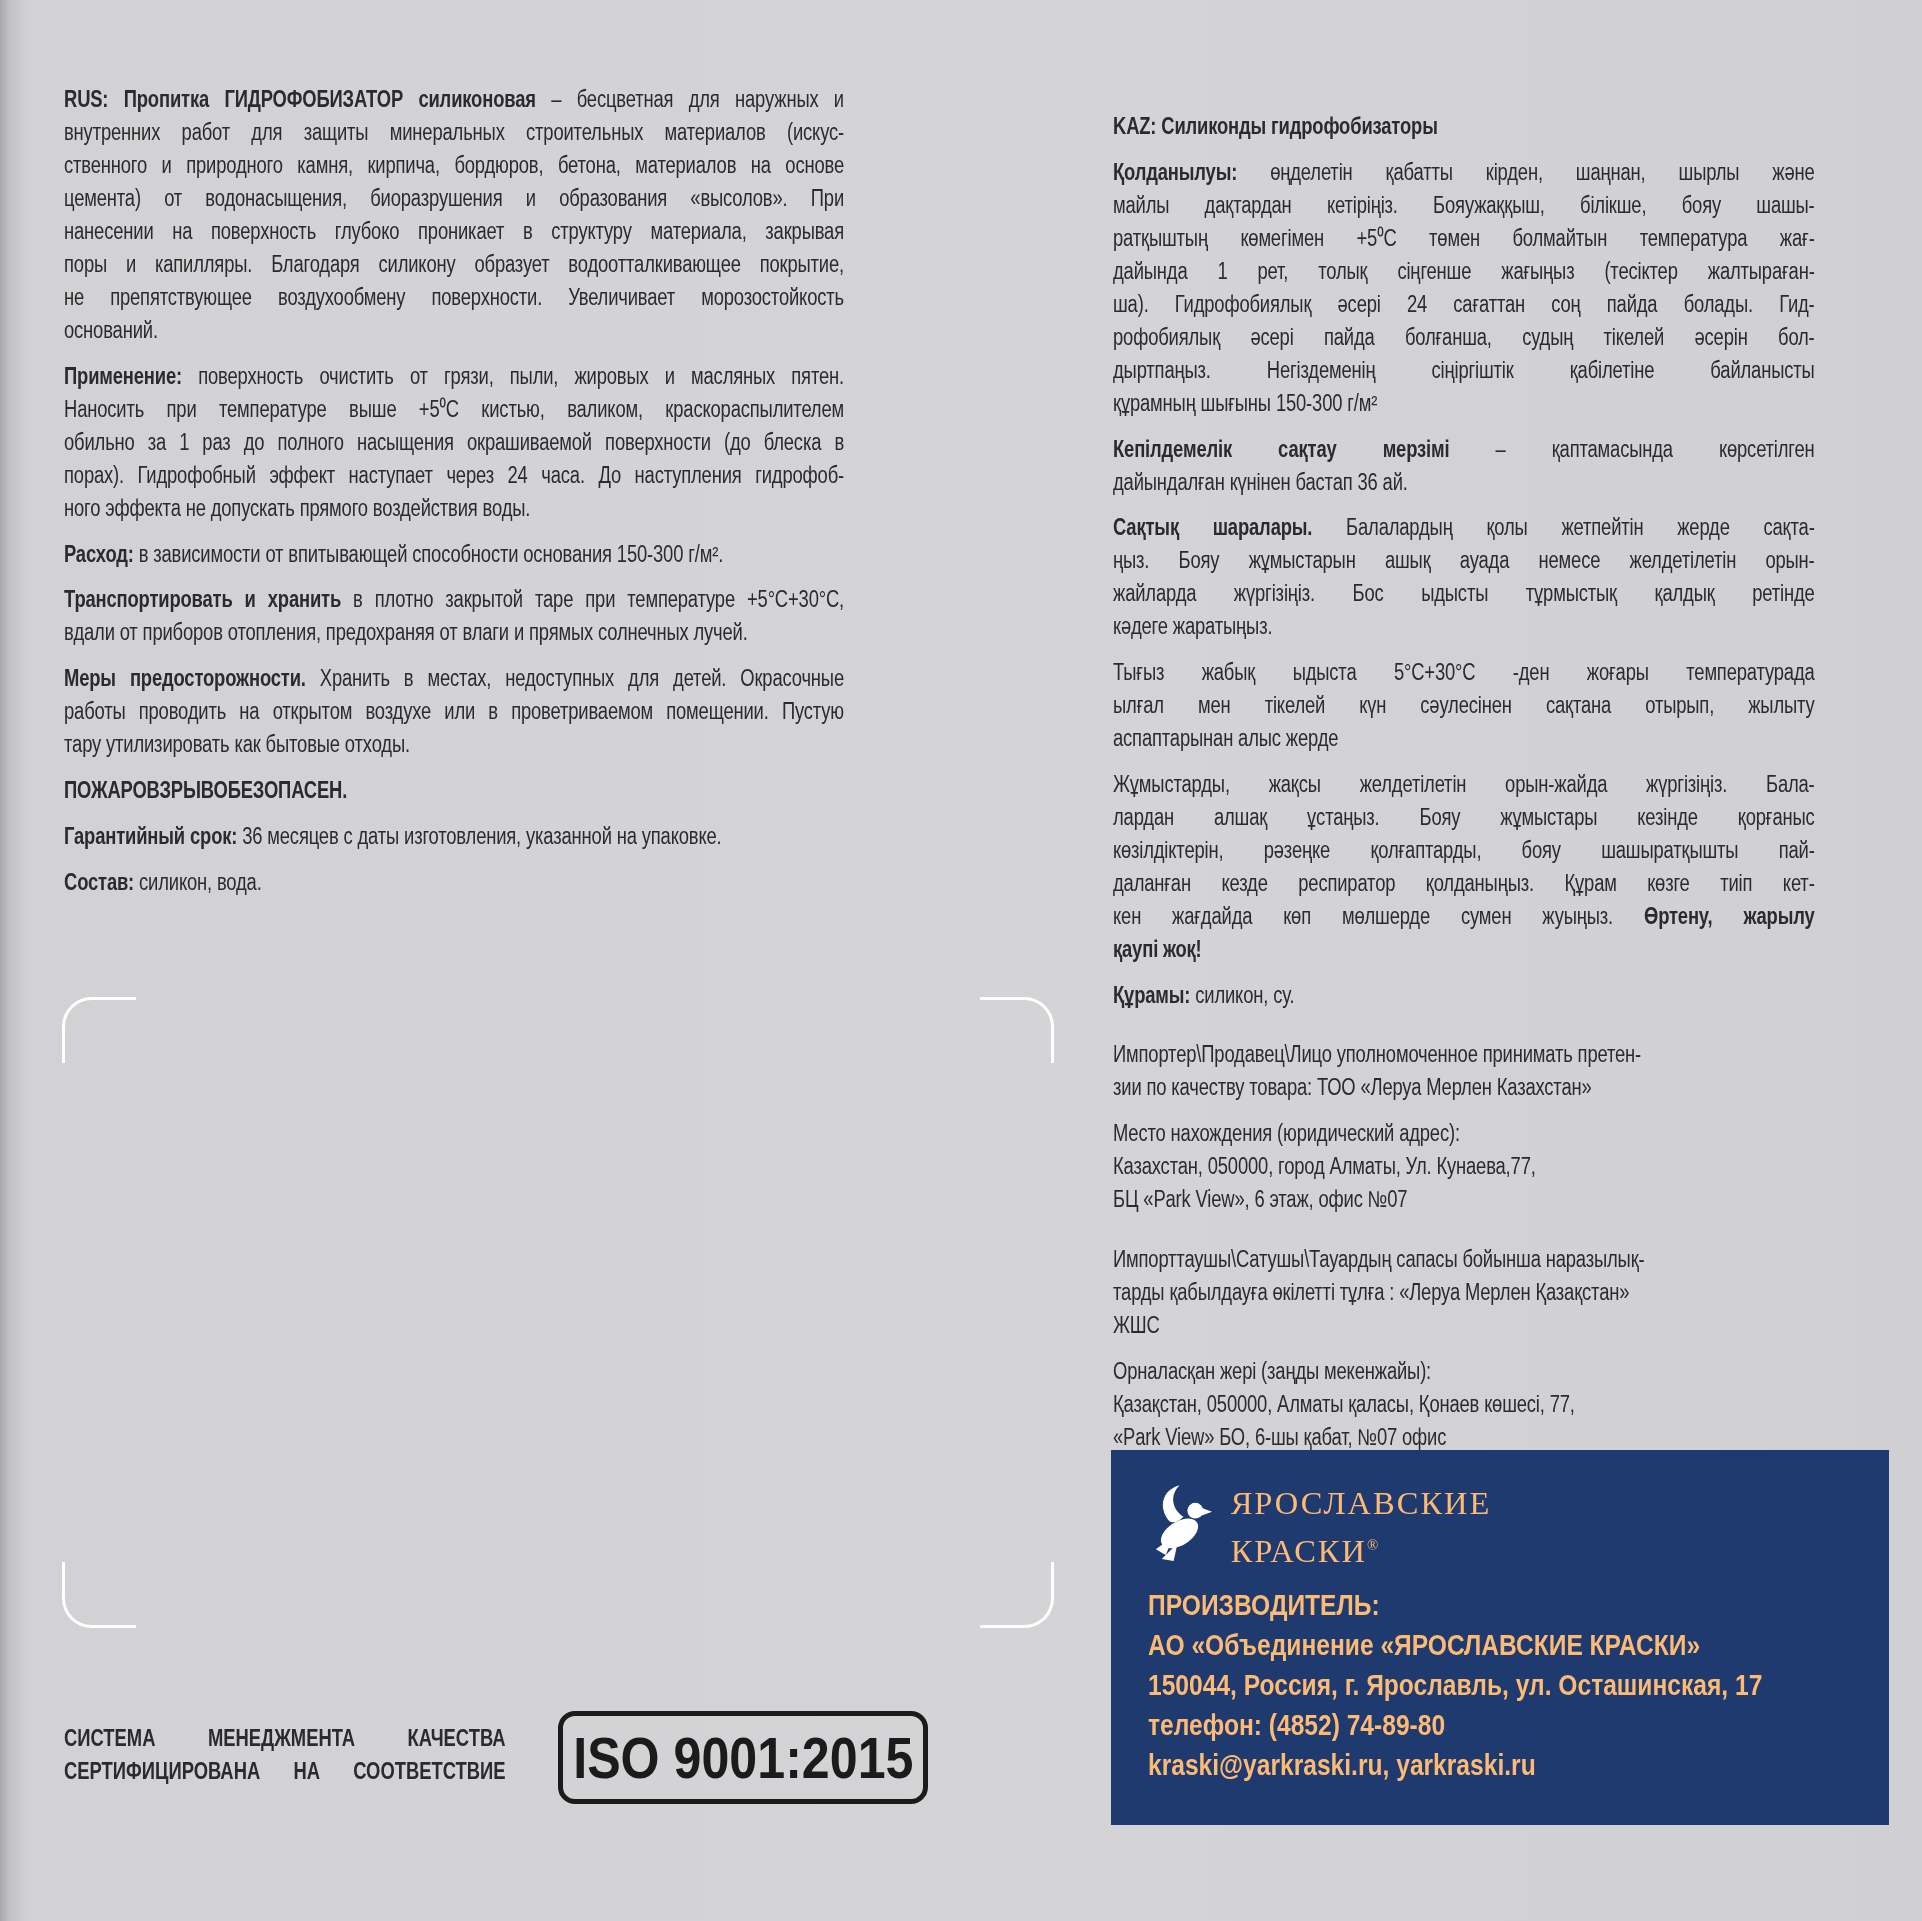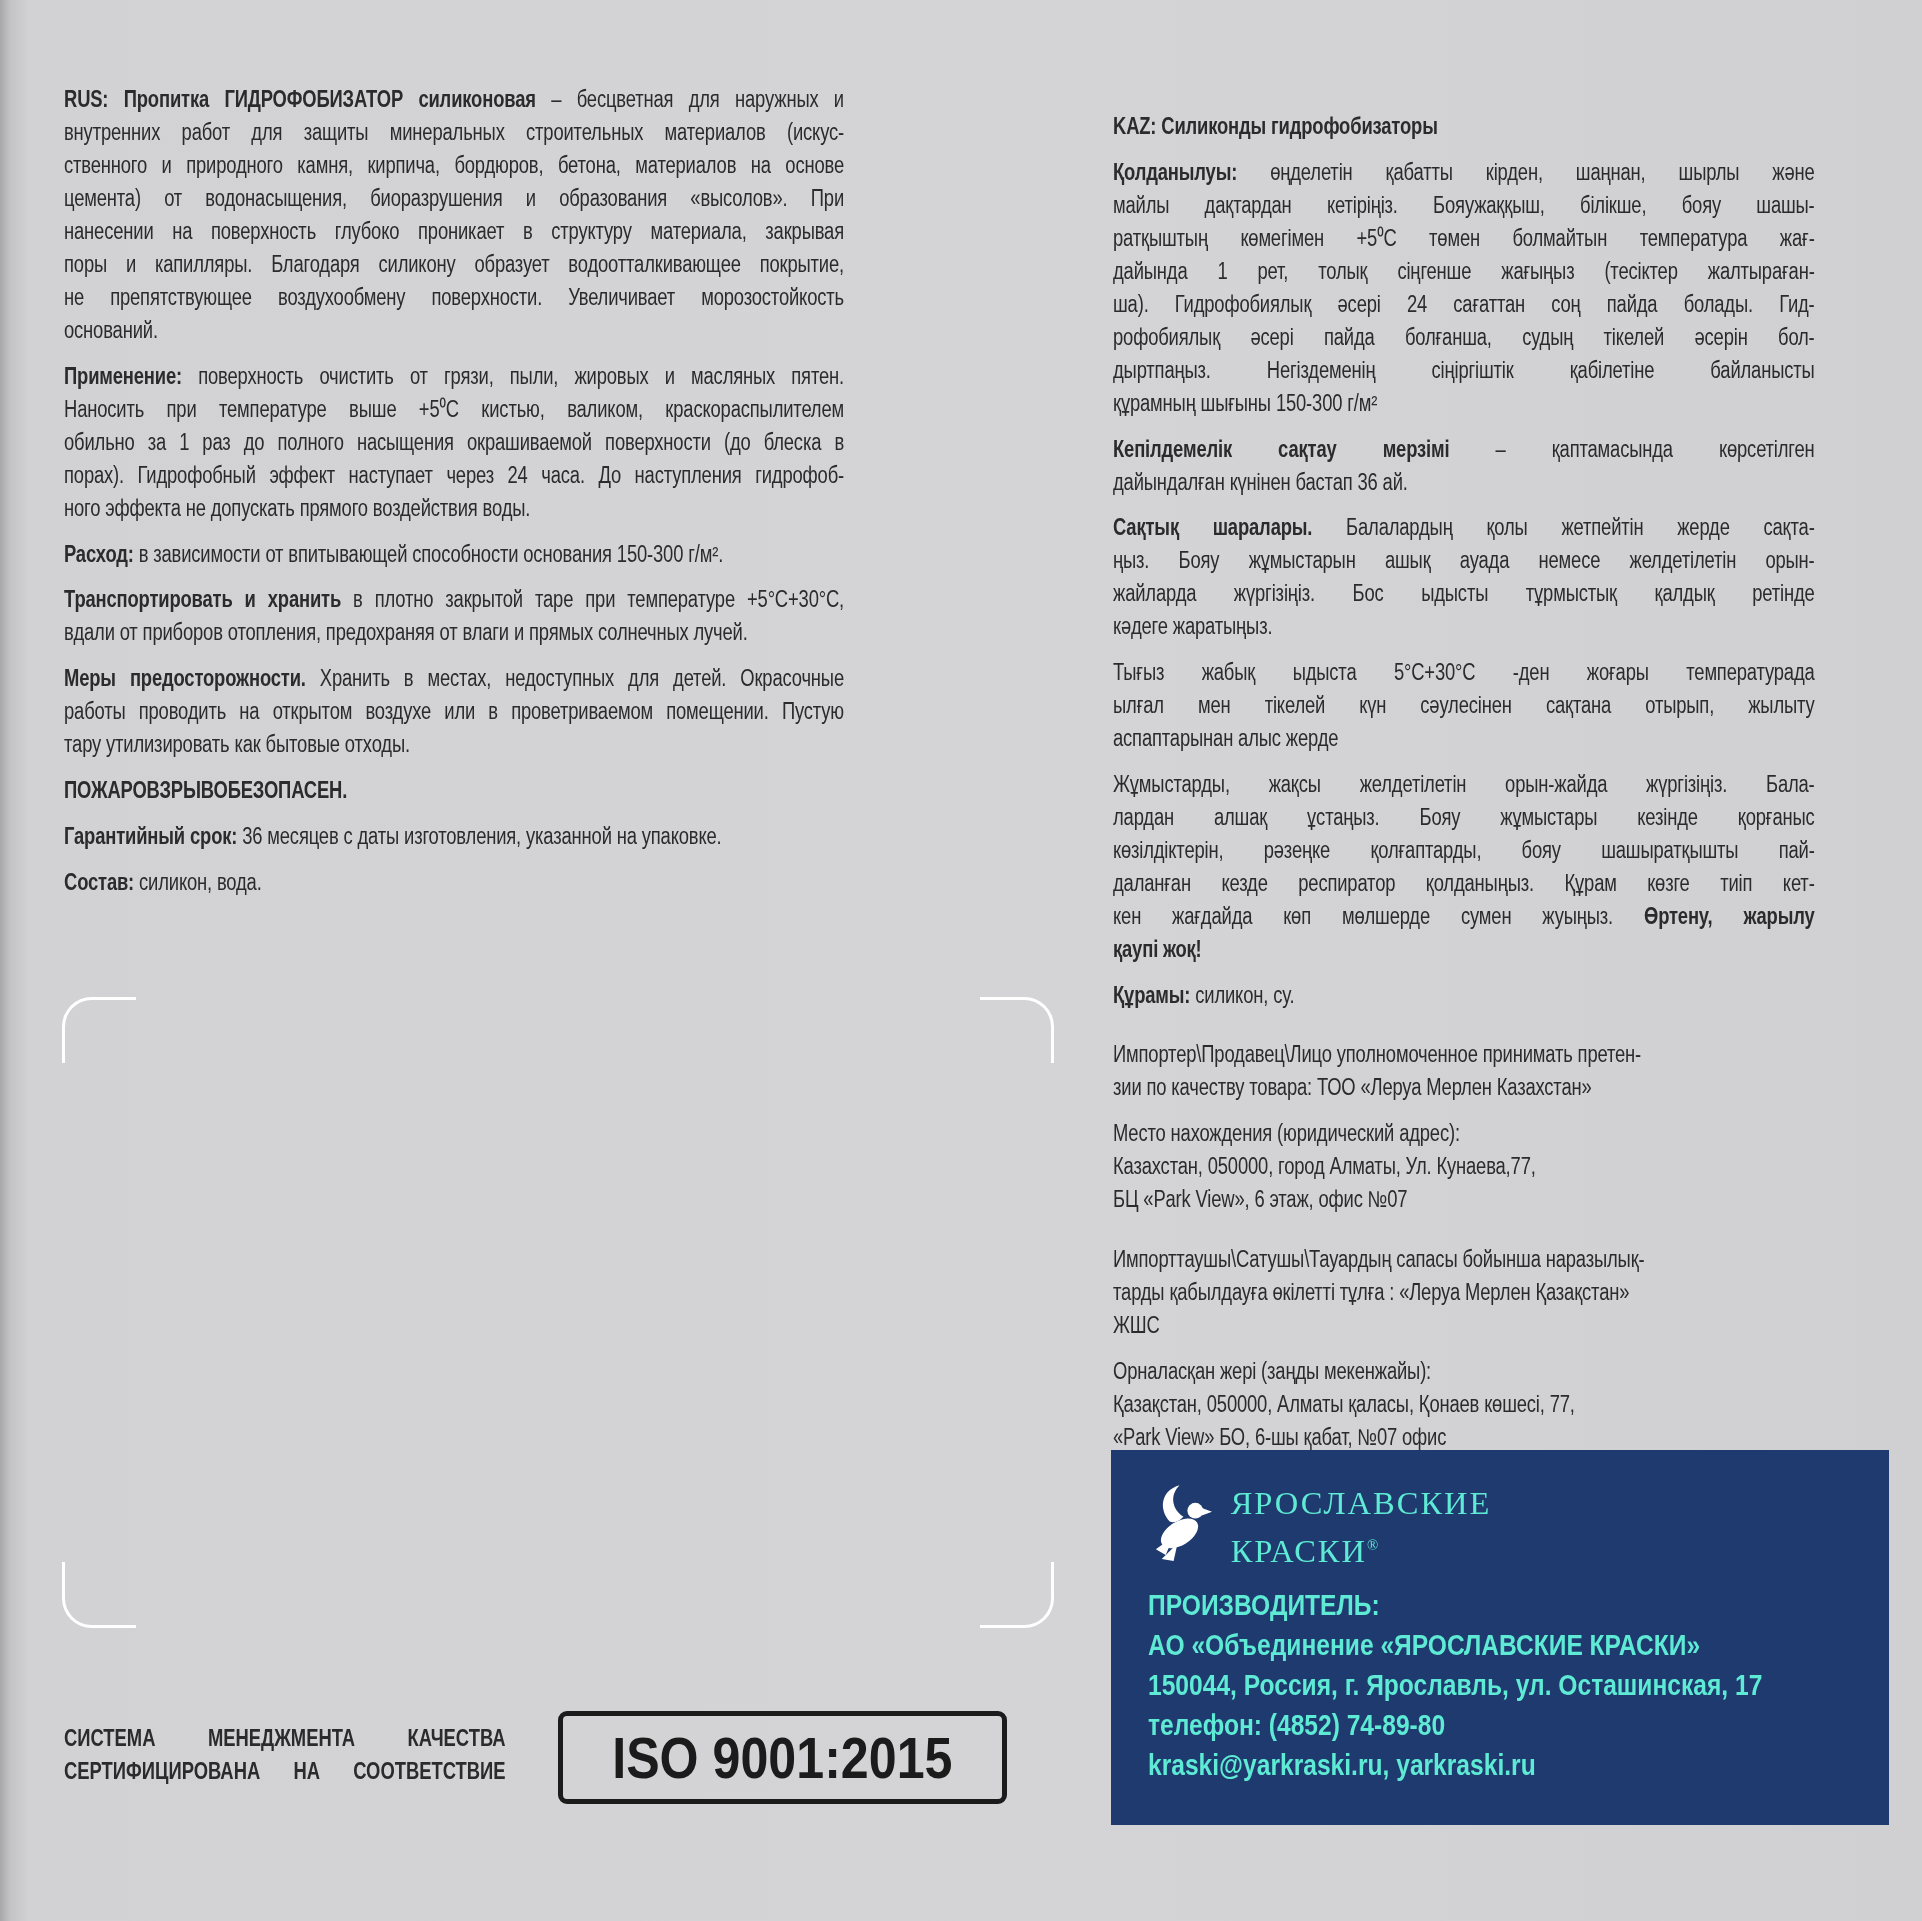--- a/index.html
+++ b/index.html
@@ -19,25 +19,25 @@
   .ragged .ln{text-align:left;text-align-last:left}
   .b{font-weight:bold}
   .mark{position:absolute;width:71px;height:63px;border:0 solid #ffffff}
   .mark-tl{left:62px;top:997px;border-left-width:3.9px;border-top-width:3.9px;border-top-left-radius:29.6px}
   .mark-tr{left:980px;top:997px;border-right-width:3.9px;border-top-width:3.9px;border-top-right-radius:29.6px}
   .mark-bl{left:62px;top:1562px;border-left-width:3.9px;border-bottom-width:3.9px;border-bottom-left-radius:29.6px}
   .mark-br{left:980px;top:1562px;border-right-width:3.9px;border-bottom-width:3.9px;border-bottom-right-radius:29.6px}
   .cert{position:absolute;left:64px;top:1722px;width:552px;transform:scaleX(.8);transform-origin:0 0;
         font-weight:bold;font-size:23px;line-height:33px}
   .cert .ln,.cert .ln:last-child{text-align:justify;text-align-last:justify}
-  .iso{position:absolute;left:558px;top:1711px;width:449px;height:93px;box-sizing:border-box;
-       border:5.9px solid #1b1b1c;border-radius:9px;display:flex;align-items:center;justify-content:center}
+  .iso{position:absolute;left:558px;top:1711px;width:370px;height:93px;box-sizing:border-box;
+       border:5.9px solid #1b1b1c;border-radius:17px;display:flex;align-items:center;justify-content:center}
   .iso span{font-weight:bold;font-size:57px;color:#1b1b1c;transform:scaleX(.88);white-space:nowrap;letter-spacing:0}
   .mfr-box{position:absolute;left:1111px;top:1450px;width:778px;height:375px;box-sizing:border-box;
-           background:#1e3a6e;color:#5eead4;padding:31.5px 35px 0 37px}
+           background:#1e3a6e;color:#fdba74;padding:31.5px 35px 0 37px}
   .logo-row{display:flex;align-items:center}
   .logo-row svg{flex:0 0 auto}
   .logo-text{font-family:"Liberation Serif",serif;font-size:32.5px;letter-spacing:2px;line-height:42px;margin-left:17.7px}
   .reg{font-size:14.8px;vertical-align:super;letter-spacing:0}
   .mfr-lines{margin-top:13.8px;font-weight:bold;font-size:28.6px;line-height:40px;
              transform:scaleX(.86);transform-origin:0 0;width:857px;white-space:nowrap}
 </style>
 </head>
 <body>
 

